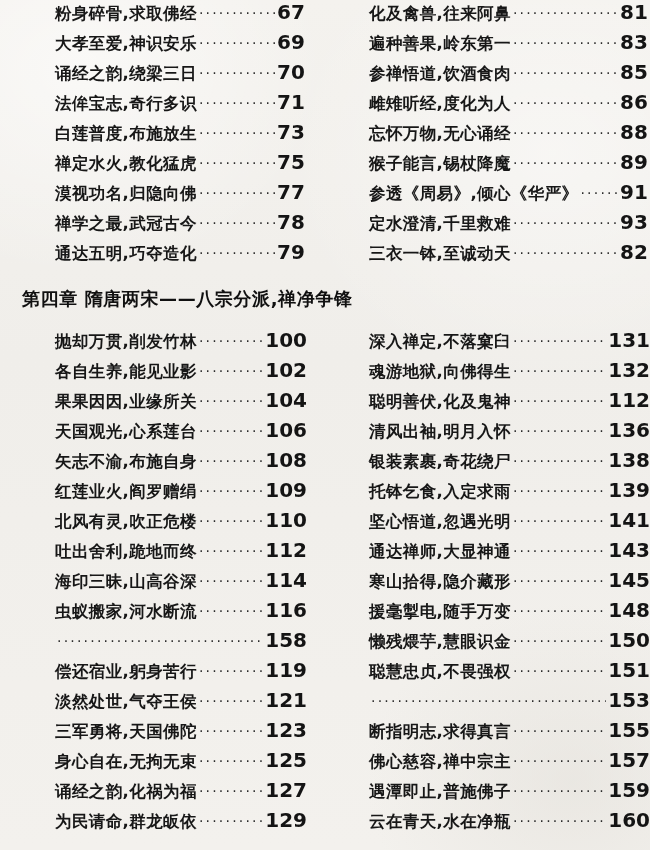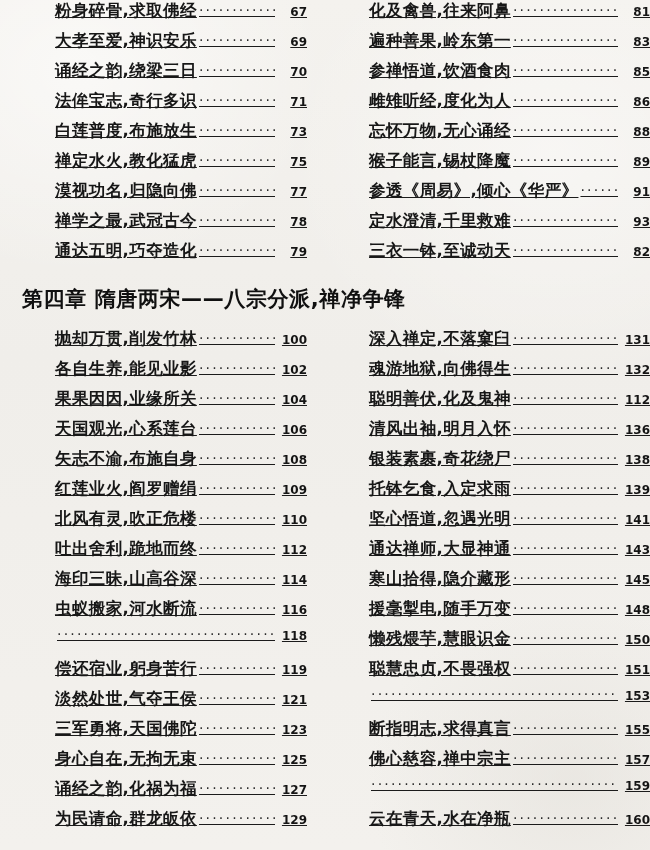--- a/index.html
+++ b/index.html
@@ -43,21 +43,20 @@
     box-sizing: border-box;
   }
   .toc-col.left  { padding-left: 55px;  padding-right: 18px; }
   .toc-col.right { padding-left: 44px;  }
 
   .entry {
     display: flex;
     align-items: baseline;
     height: 30px;
     white-space: nowrap;
-    text-decoration: underline;
   }
   .entry-title {
     font-size: 16.5px;
     letter-spacing: 0.4px;
     font-weight: 600;
     color: #171717;
     flex: 0 0 auto;
   }
   .leader {
     flex: 1 1 auto;
@@ -70,30 +69,29 @@
     position: relative;
     top: -1px;
   }
   .leader::after {
     content: "··························································";
     display: block;
     white-space: nowrap;
   }
   .page-num {
     flex: 0 0 auto;
-    font-size: 12px;
+    font-size: 20px;
     font-weight: 700;
     color: #141414;
-    text-align: right;
     min-width: 30px;
     font-family: "DejaVu Sans", "Liberation Sans", sans-serif;
   }
 
   .chapter-heading {
-    font-size: 21px;
+    font-size: 18px;
     font-weight: 700;
     color: #101010;
     letter-spacing: 0.6px;
     padding-left: 22px;
     height: 58px;
     display: flex;
     align-items: center;
   }
 </style>
 </head>
@@ -250,21 +248,21 @@
             <span class="leader"></span>
             <span class="page-num">114</span>
           </div>
           <div class="entry">
             <span class="entry-title">虫蚁搬家,河水断流</span>
             <span class="leader"></span>
             <span class="page-num">116</span>
           </div>
           <div class="entry">
             <span class="leader"></span>
-            <span class="page-num">118</span>
+            <span class="page-num">158</span>
           </div>
           <div class="entry">
             <span class="entry-title">偿还宿业,躬身苦行</span>
             <span class="leader"></span>
             <span class="page-num">119</span>
           </div>
           <div class="entry">
             <span class="entry-title">淡然处世,气夺王侯</span>
             <span class="leader"></span>
             <span class="page-num">121</span>
@@ -359,20 +357,21 @@
             <span class="entry-title">断指明志,求得真言</span>
             <span class="leader"></span>
             <span class="page-num">155</span>
           </div>
           <div class="entry">
             <span class="entry-title">佛心慈容,禅中宗主</span>
             <span class="leader"></span>
             <span class="page-num">157</span>
           </div>
           <div class="entry">
+            <span class="entry-title">遇潭即止,普施佛子</span>
             <span class="leader"></span>
             <span class="page-num">159</span>
           </div>
           <div class="entry">
             <span class="entry-title">云在青天,水在净瓶</span>
             <span class="leader"></span>
             <span class="page-num">160</span>
           </div>
         </div>
     </div>

